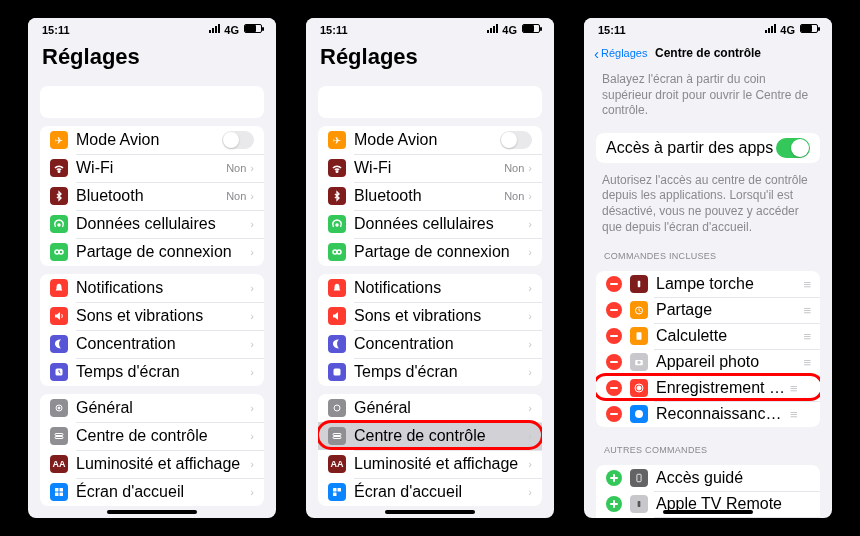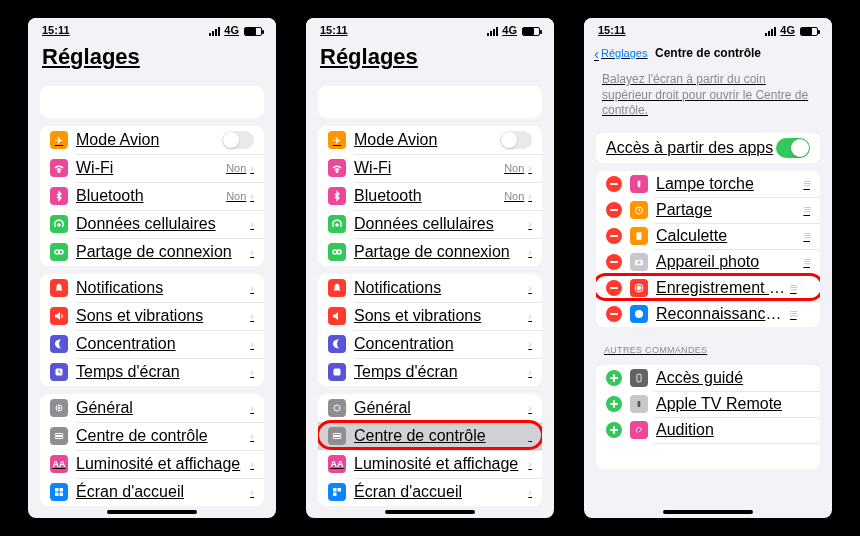--- a/index.html
+++ b/index.html
@@ -16,32 +16,31 @@
   }
   .phone {
     width: 296px;
     height: 500px;
     background: #f2f2f7;
     border-radius: 8px;
     overflow: hidden;
     position: relative;
     font-size: 11px;
     color: #000;
-    text-decoration: underline;
   }
   .status-bar {
     display: flex;
     justify-content: space-between;
     align-items: center;
     padding: 6px 14px 4px;
     background: #f2f2f7;
     font-weight: 600;
     font-size: 11px;
   }
-  .status-right { display: flex; align-items: flex-end; gap: 2px; }
+  .status-right { display: flex; align-items: flex-start; gap: 2px; }
   .sig-bars { display: inline-flex; align-items: flex-end; gap: 1px; margin-right: 2px; }
   .sig-bars i { width: 2px; background:#000; display:inline-block; }
   .sig-bars i:nth-child(1){height:3px;} .sig-bars i:nth-child(2){height:5px;}
   .sig-bars i:nth-child(3){height:7px;} .sig-bars i:nth-child(4){height:9px;}
   .batt {
     width: 18px; height: 9px; border:1px solid #000; border-radius:2px;
     display:inline-block; position: relative; margin-left:3px;
   }
   .batt::after{content:"";position:absolute;right:-3px;top:2px;width:2px;height:4px;background:#000;border-radius:1px;}
   .batt i { display:block; height:100%; width:70%; background:#000; border-radius:1px; }
@@ -117,21 +116,21 @@
   .home-ind {
     position:absolute; bottom:4px; left:50%; transform:translateX(-50%);
     width:90px; height:4px; background:#000; border-radius:2px;
   }
   .highlighted { background:#d1d1d6; }
   .circle-hint {
     position:absolute; border:3px solid #ff0000; border-radius:16px;
     pointer-events:none; z-index:5;
   }
   
-  .i-orange{background:#ff9500;} .i-blue{background:#ec4899;}
+  .i-orange{background:#ff9500;} .i-blue{background:#7f1d1d;}
   .i-green{background:#34c759;} .i-red{background:#ff3b30;}
   .i-purple{background:#5856d6;} .i-gray{background:#8e8e93;}
   .i-dblue{background:#0a84ff;}
   .i-darkgray{background:#636366;}
   .i-ltgray{background:#c7c7cc;}
   .row3 { padding:4px 10px; min-height:26px;}
   .row3 + .row3::before { left: 58px; }
   .row3 .icon { width:18px; height:18px; border-radius:4px;}
   .ellipsis { white-space: nowrap; overflow:hidden; text-overflow: ellipsis; max-width:130px;}
   .phone3 .big-nav { padding-top:2px;}
@@ -470,21 +469,23 @@
 
   <div class="content">
     <div class="footer-text">Balayez l'écran à partir du coin supérieur droit pour ouvrir le Centre de contrôle.</div>
 
     <div class="group">
       <div class="row noicon">
         <span class="label">Accès à partir des apps</span>
         <span class="toggle-on"></span>
       </div>
     </div>
-
+    <div class="footer-text">Autorisez l'accès au centre de contrôle depuis les applications. Lorsqu'il est désactivé, vous ne pouvez y accéder que depuis l'écran d'accueil.</div>
+
+    <div class="group-header">COMMANDES INCLUSES</div>
     <div class="group" style="position:relative;">
       <div class="row row3">
         <span class="minus"></span>
         <span class="icon i-blue">
             <svg width="10" height="12" viewBox="0 0 24 24" fill="#fff">
               <rect x="9" y="4" width="6" height="16" rx="2"></rect>
             </svg>
           </span>
         <span class="label">Lampe torche</span>
         <span class="grip">≡</span>

